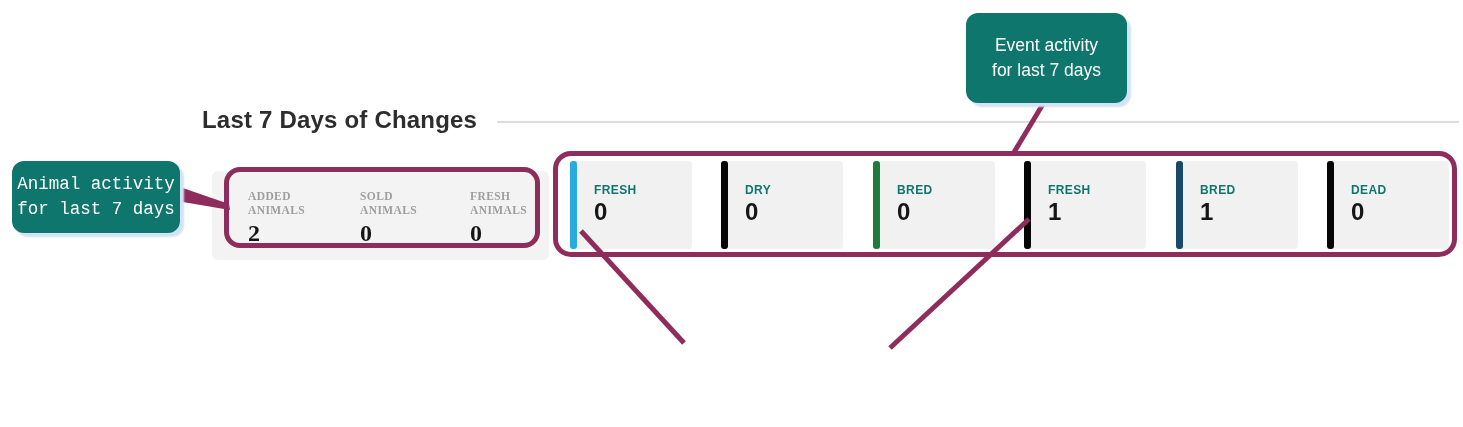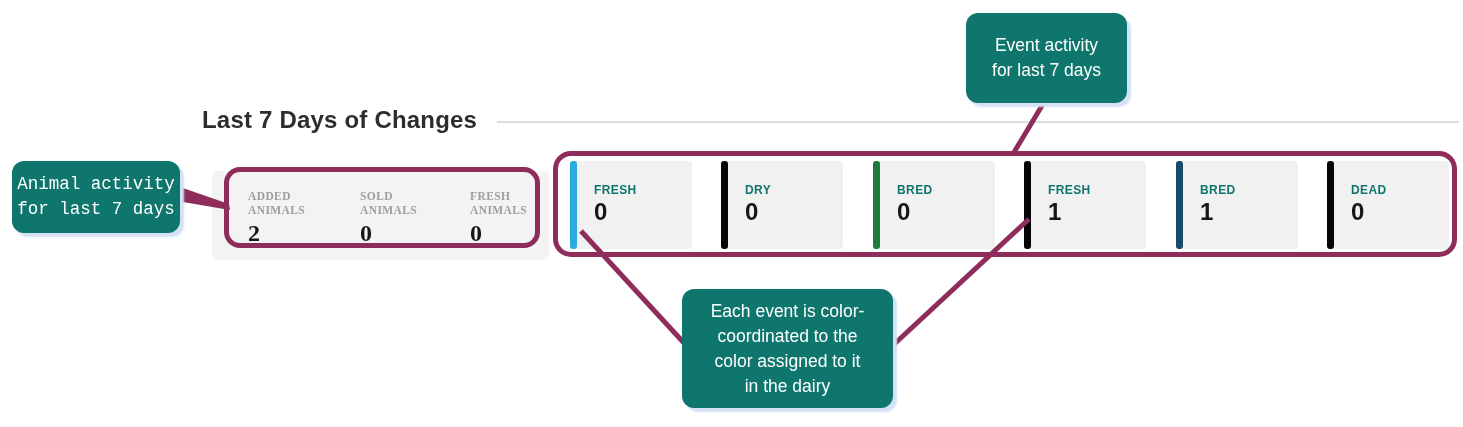--- a/index.html
+++ b/index.html
@@ -121,18 +121,14 @@
     <polygon points="177,186 177,201 230,210 229,204" fill="#8e2c5c"></polygon>
     <line x1="1043" y1="104" x2="1013" y2="154" stroke="#8e2c5c" stroke-width="5"></line>
     <line x1="581" y1="231" x2="684" y2="343" stroke="#8e2c5c" stroke-width="5"></line>
     <line x1="1029" y1="219" x2="890" y2="348" stroke="#8e2c5c" stroke-width="5"></line>
   </svg>
 
   <div class="abs callout animal-callout">Animal activity
 for last 7 days</div>
   <div class="abs callout event-callout">Event activity
 for last 7 days</div>
-  <div class="abs callout color-callout">Each event is color-
-coordinated to the
-color assigned to it
-in the dairy</div>
 
 </div>
 
 </body></html>

